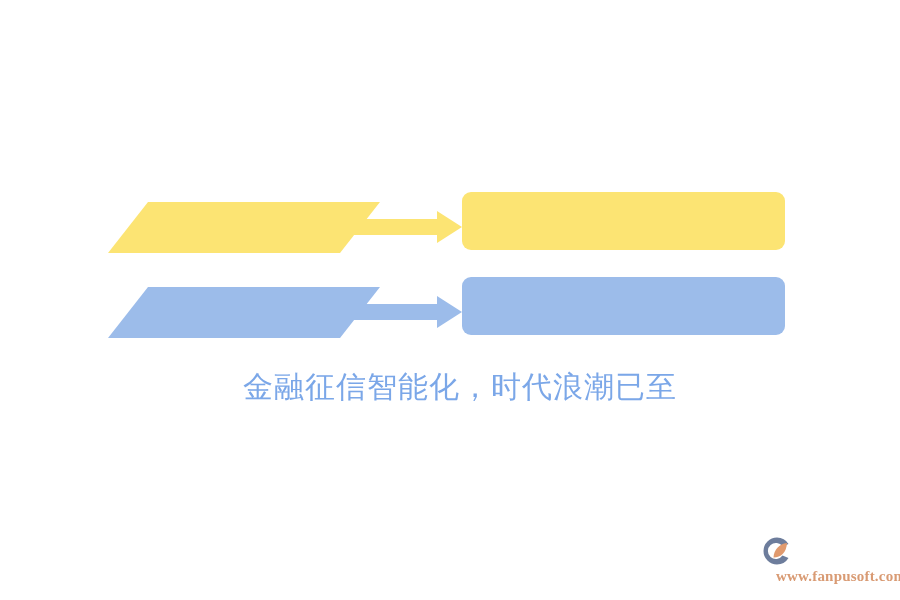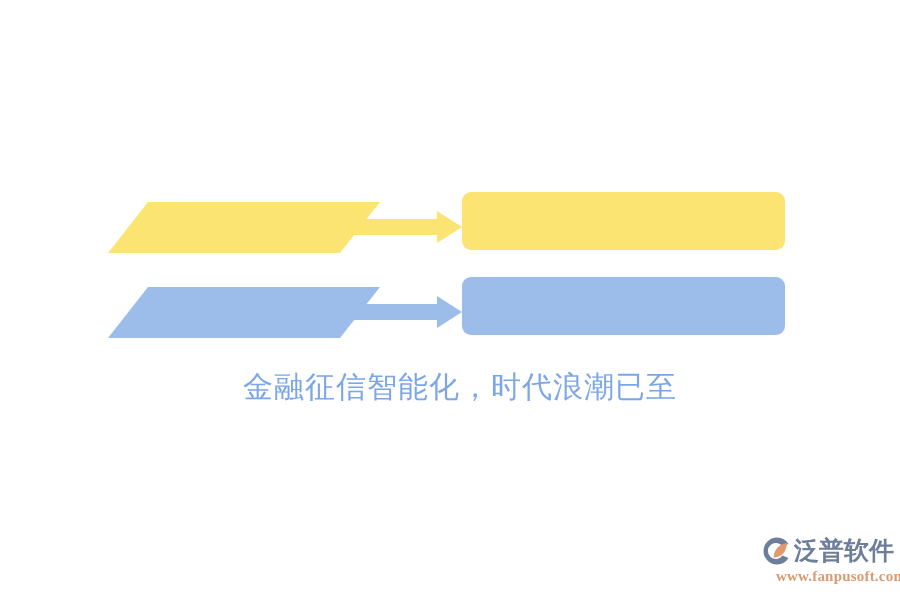--- a/index.html
+++ b/index.html
@@ -122,18 +122,17 @@
   <div id="caption" style="color: rgb(123, 167, 232);">金融征信智能化，时代浪潮已至</div>
 
   <div id="watermark">
     <div id="watermark-row">
       <svg id="wm-logo-icon" viewBox="0 0 60 60">
 
         <path d="M30 3 A27 27 0 1 0 30 57 A27 27 0 0 0 53 44 L41 39 A16 16 0 1 1 41 21 L53 16 A27 27 0 0 0 30 3 Z" fill="#6d7d9c"></path>
 
         <path d="M50 14 C34 16 24 27 23 43 C38 43 49 33 50 14 Z" fill="#e09a6e"></path>
       </svg>
-      <span id="wm-brand" style="color: rgb(109, 125, 156);">泛普软件</span>
     </div>
     <div id="wm-url" style="color: rgb(217, 155, 116);">www.fanpusoft.com</div>
   </div>
 
 </div>
 
 </body></html>

